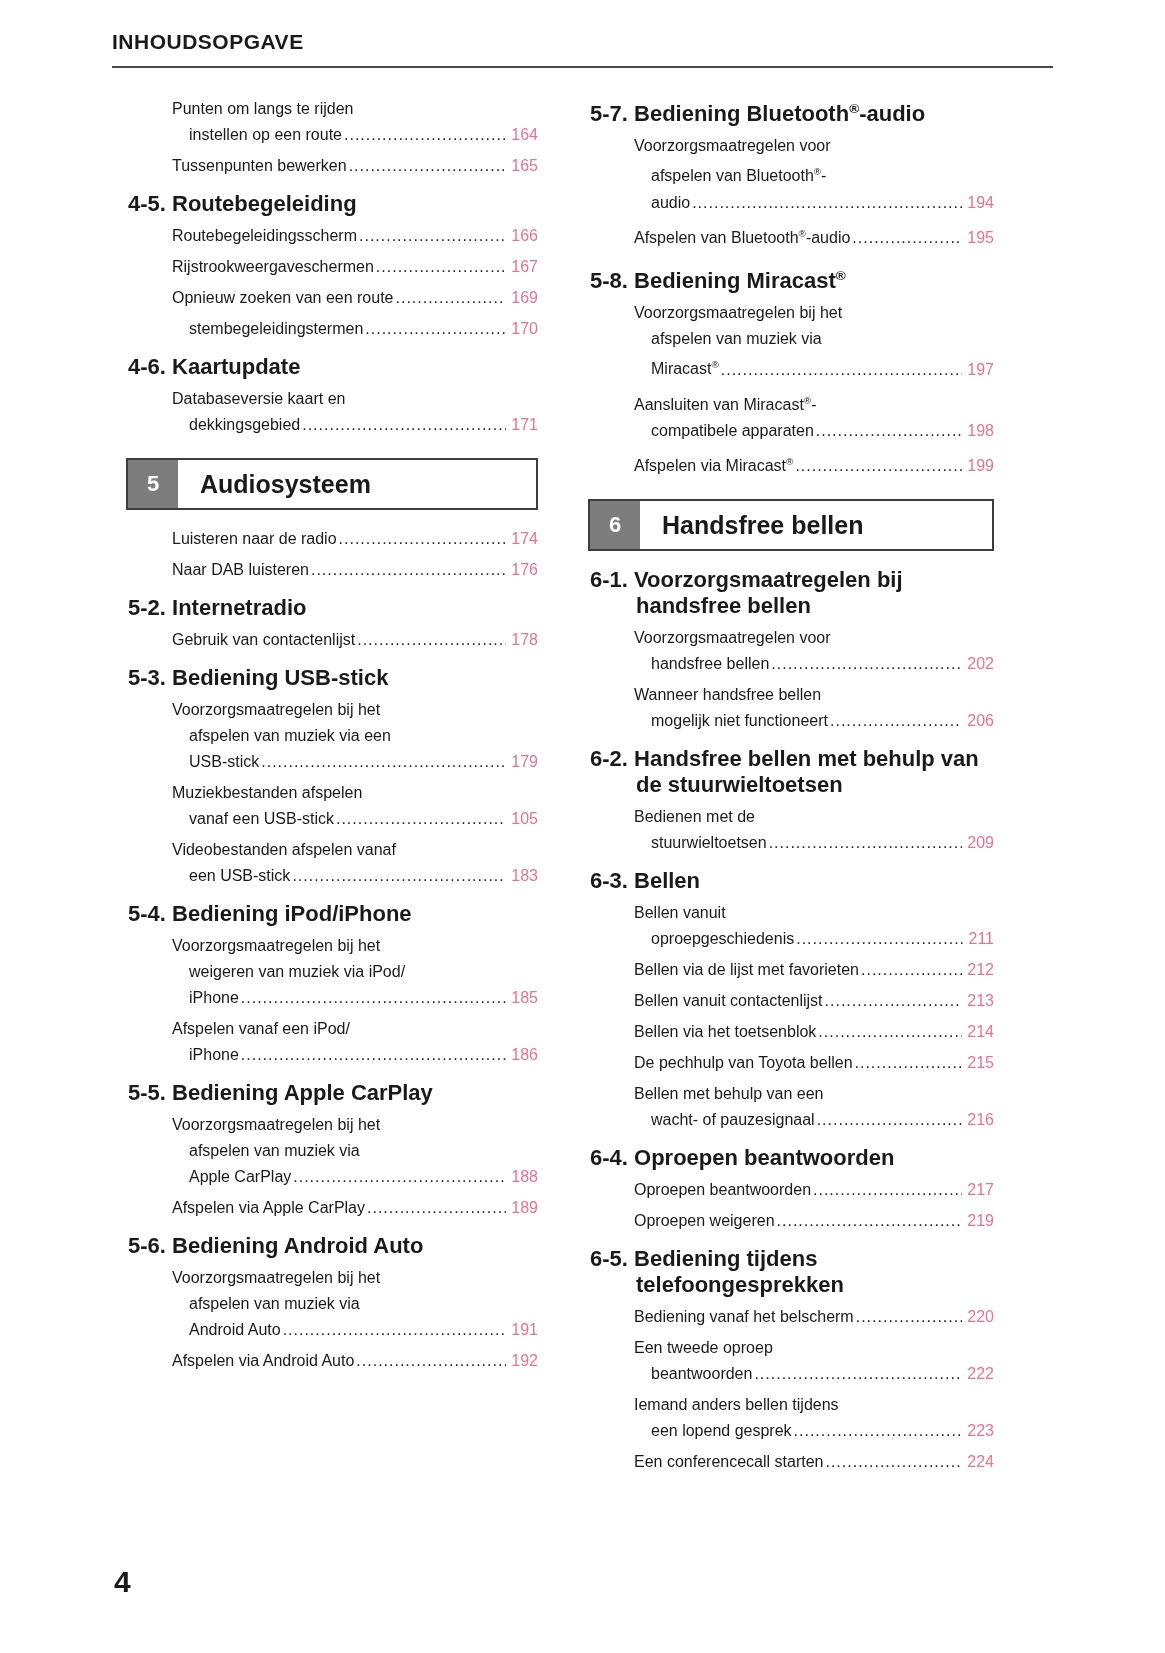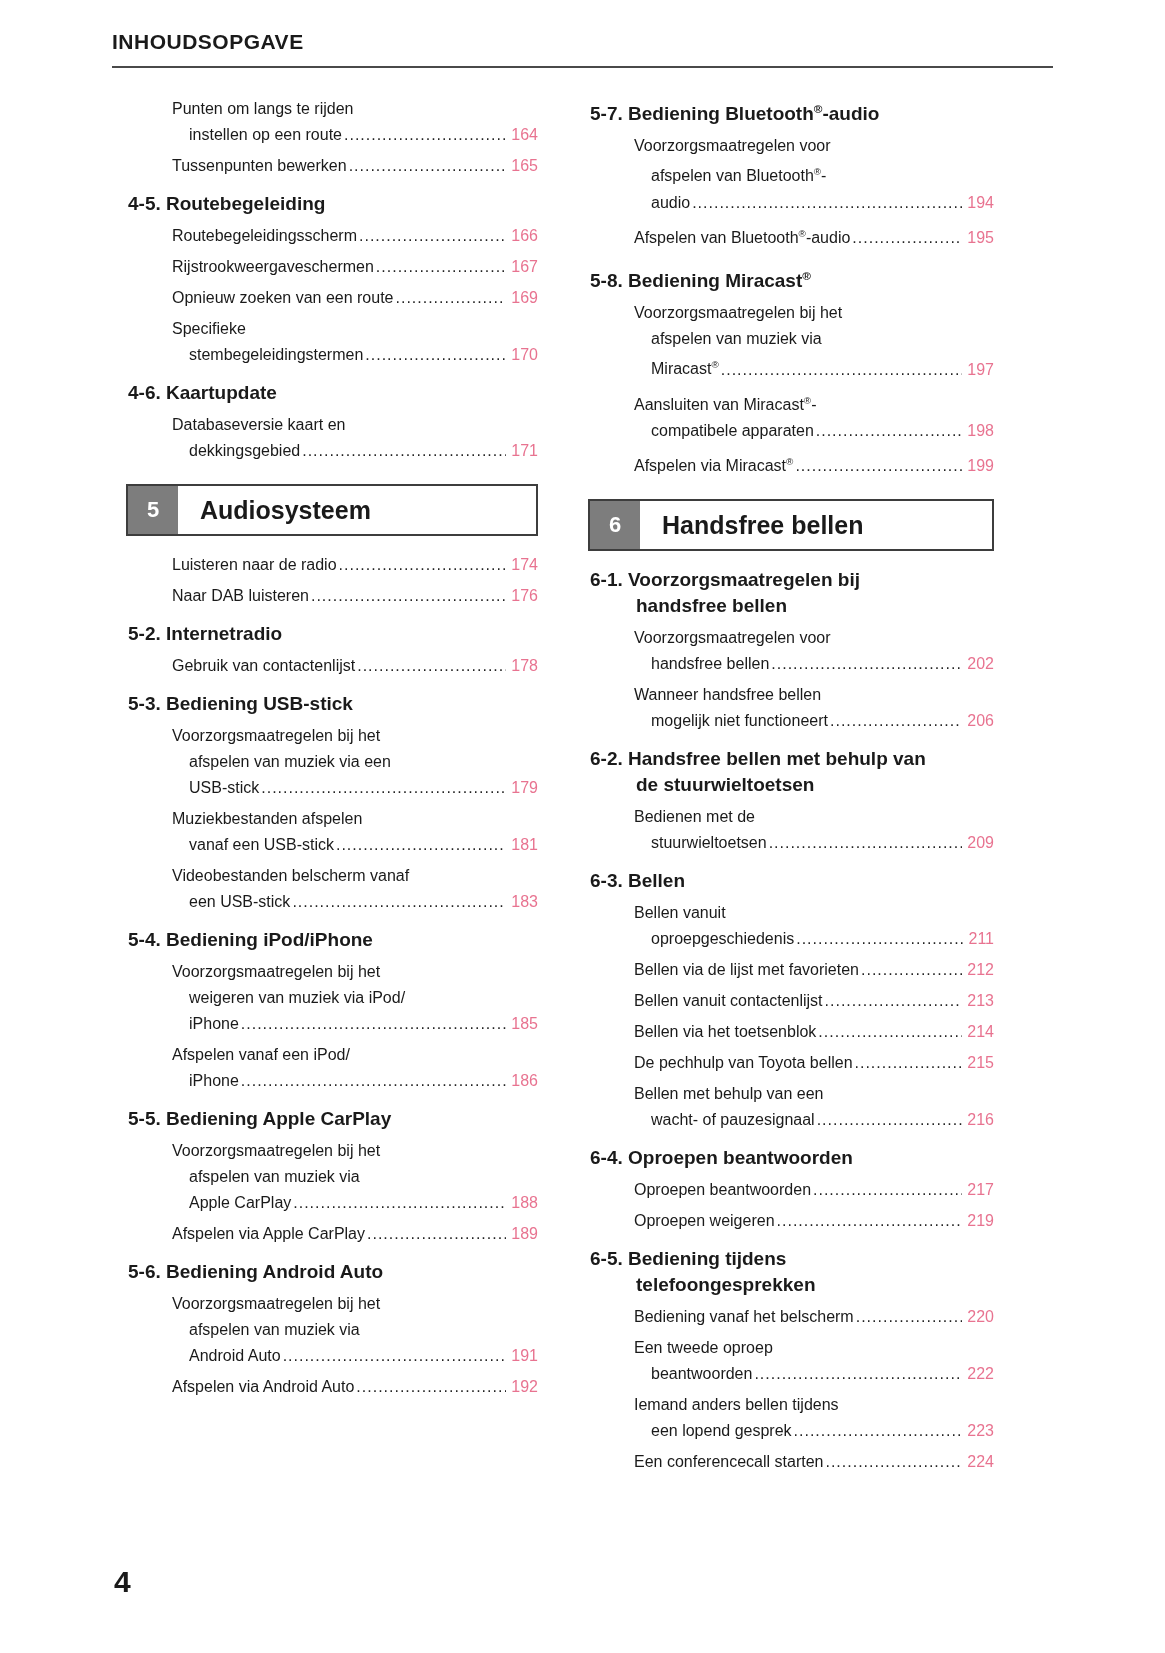--- a/index.html
+++ b/index.html
@@ -24,21 +24,21 @@
     display: flex;
     padding: 24px 0 0 128px;
     gap: 52px;
     align-items: flex-start;
   }
   .col { width: 410px; }
   .col-right { width: 404px; }
 
   .toc-heading {
     font-weight: bold;
-    font-size: 19px;
+    font-size: 22px;
     line-height: 26px;
     margin: 12px 0 6px 0;
   }
   .toc-heading .hline.cont { padding-left: 46px; }
   .col > .toc-heading:first-child { margin-top: 0; }
 
   .toc-entry {
     margin: 0 0 5px 44px;
     font-size: 16px;
     line-height: 26px;
@@ -129,21 +129,20 @@
         </div>
       </div>
       <div class="toc-entry">
         <div class="erow">
           <span class="etext">Opnieuw zoeken van een route</span>
           <span class="leader">......................................................................................................................................................</span>
           <span class="epage">169</span>
         </div>
       </div>
       <div class="toc-entry">
-        <div class="eline">Specifieke</div>
         <div class="erow cont">
           <span class="etext">stembegeleidingstermen</span>
           <span class="leader">......................................................................................................................................................</span>
           <span class="epage">170</span>
         </div>
       </div>
       <div class="toc-heading">
         <div class="hline">4-6. Kaartupdate</div>
       </div>
       <div class="toc-entry">
@@ -192,25 +191,25 @@
           <span class="etext">USB-stick</span>
           <span class="leader">......................................................................................................................................................</span>
           <span class="epage">179</span>
         </div>
       </div>
       <div class="toc-entry">
         <div class="eline">Muziekbestanden afspelen</div>
         <div class="erow cont">
           <span class="etext">vanaf een USB-stick</span>
           <span class="leader">......................................................................................................................................................</span>
-          <span class="epage">181</span>
-        </div>
-      </div>
-      <div class="toc-entry">
-        <div class="eline">Videobestanden belscherm vanaf</div>
+          <span class="epage">105</span>
+        </div>
+      </div>
+      <div class="toc-entry">
+        <div class="eline">Videobestanden afspelen vanaf</div>
         <div class="erow cont">
           <span class="etext">een USB-stick</span>
           <span class="leader">......................................................................................................................................................</span>
           <span class="epage">183</span>
         </div>
       </div>
       <div class="toc-heading">
         <div class="hline">5-4. Bediening iPod/iPhone</div>
       </div>
       <div class="toc-entry">

